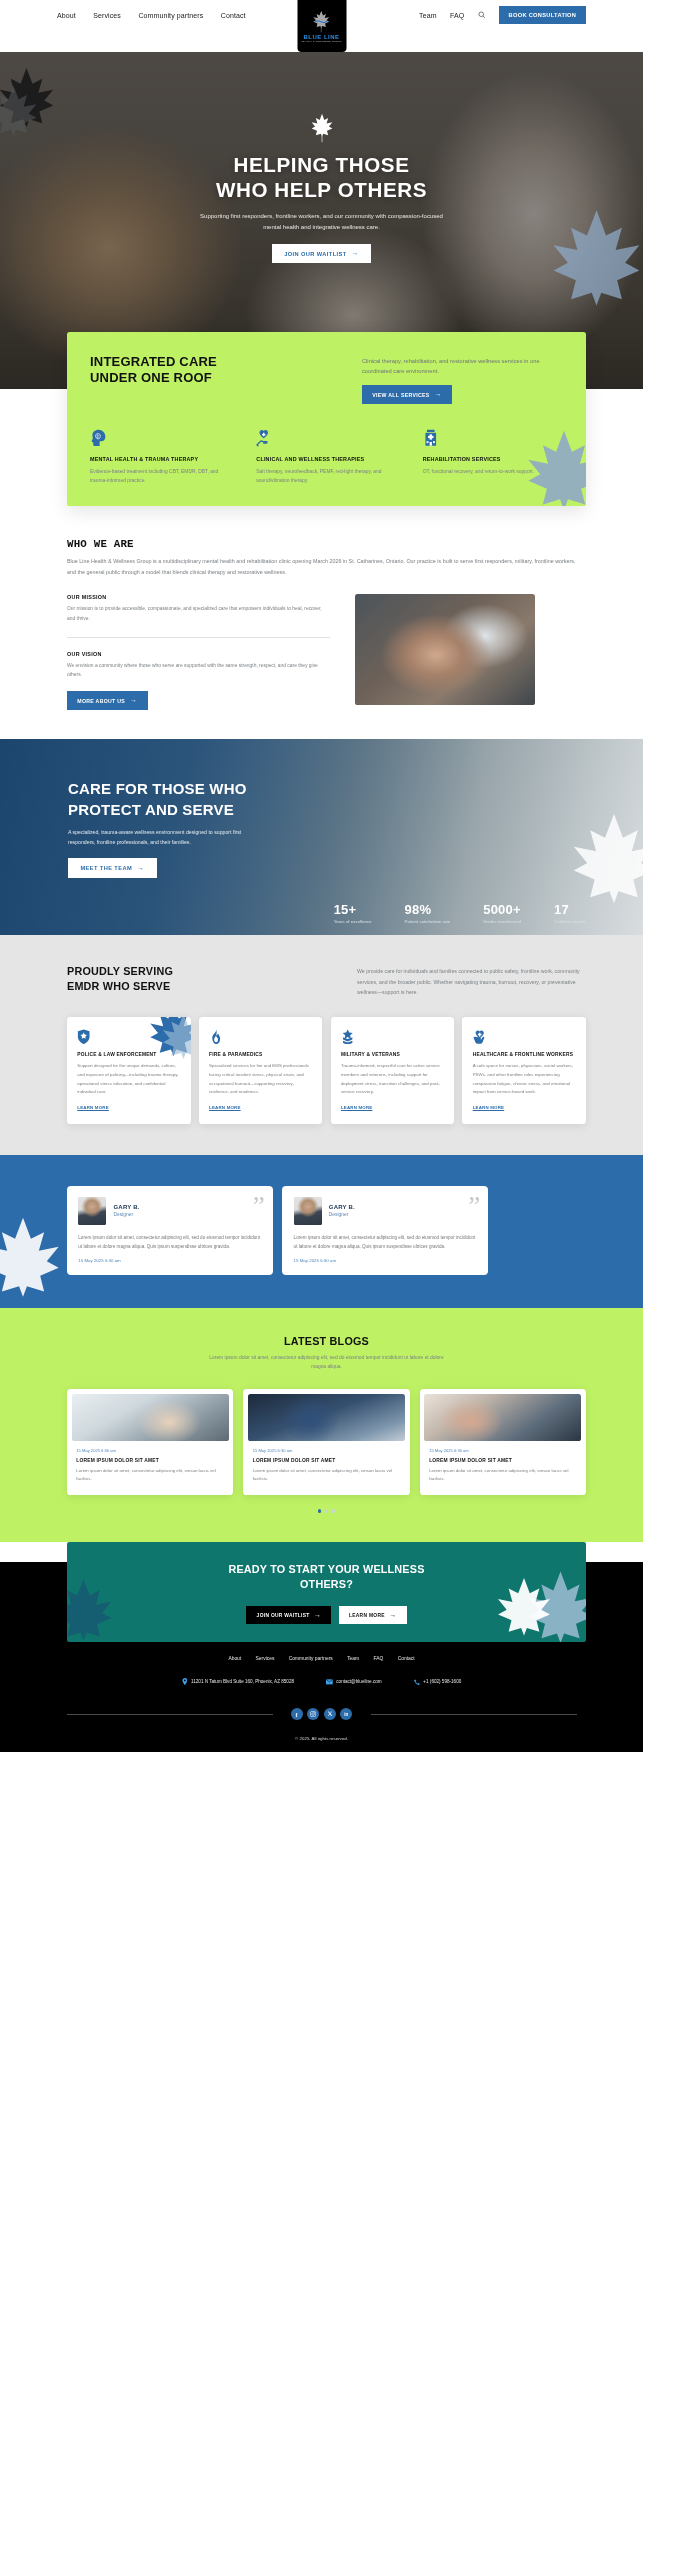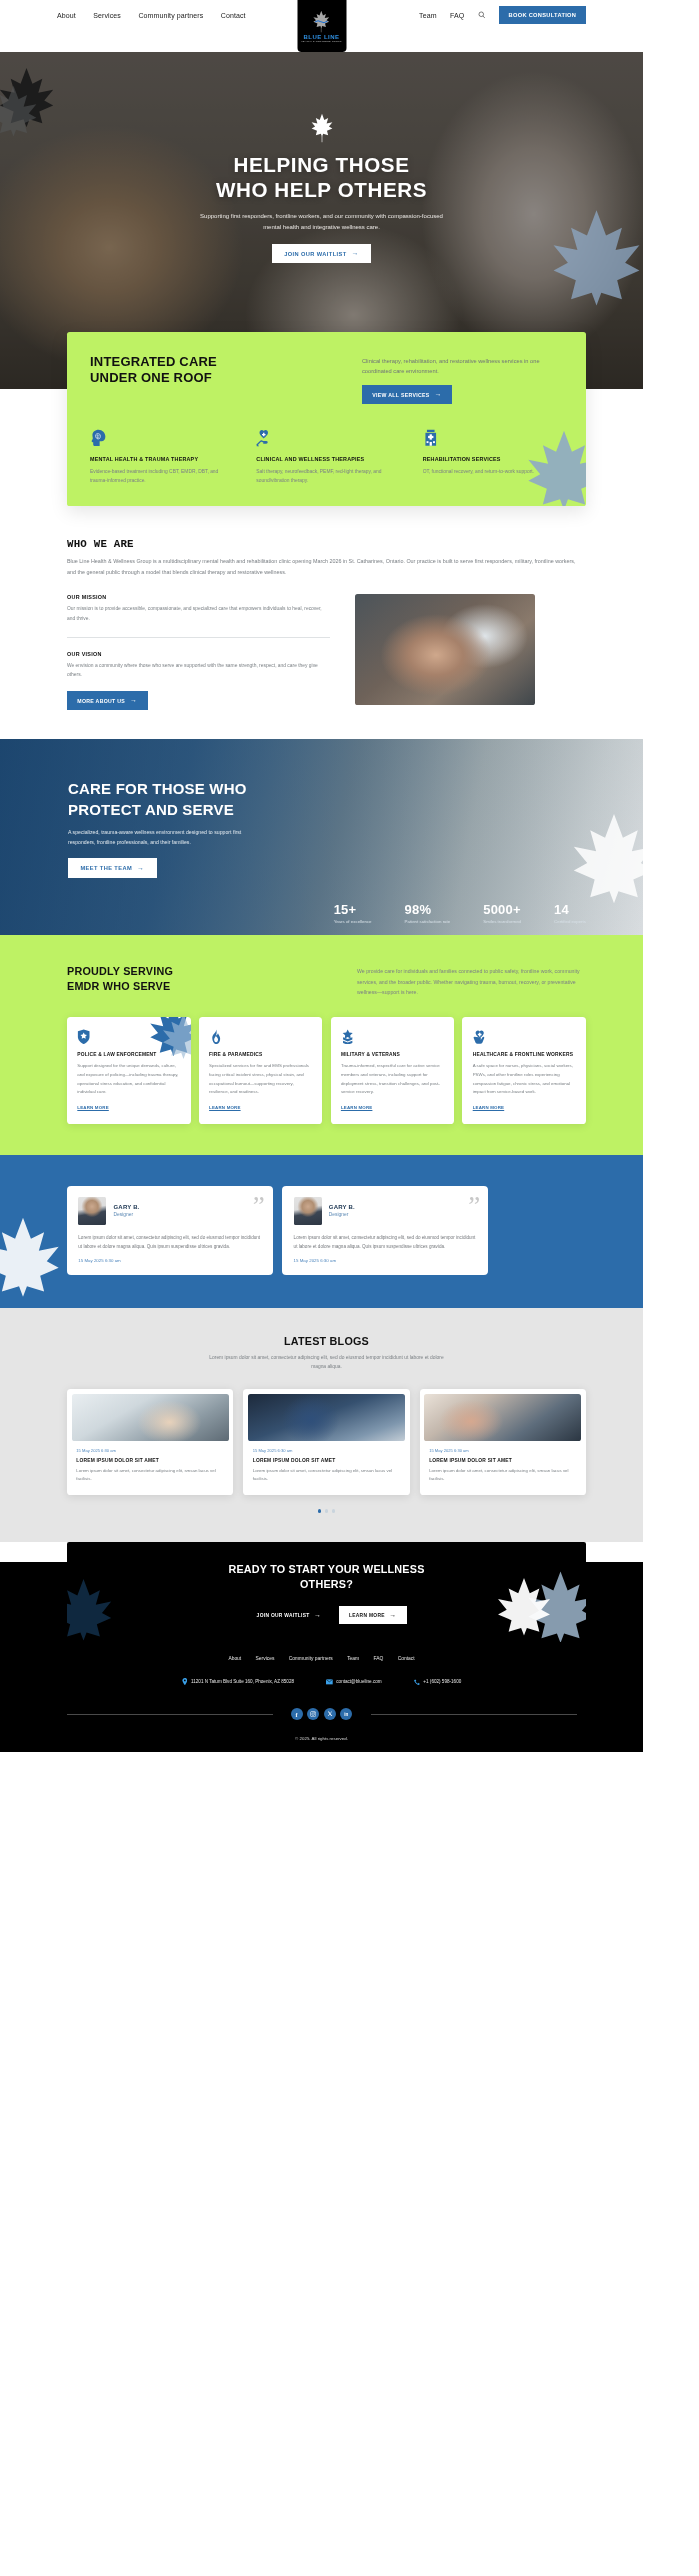--- a/index.html
+++ b/index.html
@@ -79,21 +79,21 @@
       linear-gradient(105deg,#2d5f8f 0%,#37628b 28%,#6e818d 52%,#9aa6ab 70%,#c4cbce 88%,#d9dde0 100%); }
   .band-ov { position:absolute; inset:0; background:linear-gradient(100deg, rgba(22,60,98,.72) 0%, rgba(40,80,115,.45) 40%, rgba(120,140,150,.12) 72%, rgba(255,255,255,0) 100%); }
   .band-in { position:relative; z-index:5; padding:40px 57px 0 68px; }
   .band-h { color:#fff; font-size:15px; font-weight:800; line-height:1.38; letter-spacing:0.2px; max-width:222px; }
   .band-p { color:#e3eaef; font-size:5.2px; line-height:1.85; margin-top:7.2px; max-width:196px; }
   .stats { display:flex; gap:33px; margin-top:24px;justify-content:flex-end; }
   .stat-n { color:#fff; font-size:13px; font-weight:800; letter-spacing:0.2px; }
   .stat-l { color:#d7e0e7; font-size:4.4px; margin-top:2.6px; }
 
   
-  .serve { padding:29px 57px 31px 67px; background:#bef264; }
+  .serve { padding:29px 57px 31px 67px; background:#e5e5e5; }
   .serve-top { display:flex; justify-content:space-between; gap:20.6px; align-items:flex-start; }
   .serve-h { font-size:10.8px; font-weight:800; line-height:1.35; letter-spacing:0.2px; color:#111; }
   .serve-p { width:229px; font-size:5.2px; color:#7b8085; line-height:2.0; padding-top:2.1px; }
   .cards { display:flex; gap:8.2px; margin-top:19.6px; }
   .card { flex:1; min-width:0; background:#fff; border-radius:3.6px; box-shadow:0 1.5px 8.2px rgba(0,0,0,.09);
           padding:11.3px 10.3px 13.4px; position:relative; overflow:hidden; }
   .card-ico { width:13.4px; height:15.5px; display:block; margin-bottom:8.2px; }
   .card h4 { font-size:4.9px; font-weight:800; letter-spacing:0.2px; color:#111; margin-bottom:5.2px; white-space:nowrap; }
   .card p { font-size:4.4px; color:#7b8085; line-height:1.95; }
   .learn { font-size:4.4px; font-weight:700; color:#2c6caa; text-decoration:underline; letter-spacing:0.2px;
@@ -114,21 +114,21 @@
   .t-av { width:28px; height:28px; border-radius:1.5px; flex:none;
     background:radial-gradient(circle at 50% 34%, #cba88e 0%, #b08e72 26%, rgba(140,115,95,0) 46%),
                linear-gradient(170deg,#e3e3e3 0%,#dcdcdc 40%,#3c4654 58%,#2e3744 100%); }
   .t-name { font-size:6px; font-weight:800; color:#16304d; letter-spacing:0.2px; }
   .t-role { font-size:4.9px; color:#5b88b4; margin-top:1.5px; }
   .t-quote { position:absolute; right:8.2px; top:6.2px; font-size:27px; line-height:1; color:#c8c8c8; font-family:"Liberation Serif", serif; }
   .t-body { font-size:4.6px; color:#76797d; line-height:2.0; margin-top:8.2px; }
   .t-date { font-size:4.4px; color:#4e86bd; margin-top:7.2px; }
 
   
-  .blogs { padding:27px 57px 29px 67px; background:#e5e5e5; text-align:center; }
+  .blogs { padding:27px 57px 29px 67px; background:#bef264; text-align:center; }
   .blogs-h { font-size:10.8px; font-weight:800; letter-spacing:0.2px; color:#111; }
   .blogs-p { font-size:4.9px; color:#7b8085; line-height:1.9; margin:6.2px auto 0; max-width:242px; }
   .b-cards { display:flex; gap:10.3px; margin-top:17.5px; }
   .b-card { flex:1; background:#fff; border-radius:3.6px; box-shadow:0 1.5px 8.2px rgba(0,0,0,.10);
             overflow:hidden; text-align:left; padding-bottom:11.3px; }
   .b-img { height:47px; margin:4.6px 4.6px 0; border-radius:2.6px; }
   .b1 { background:radial-gradient(ellipse 46px 31px at 62% 60%, #e8d2bb 0%, rgba(200,175,150,0) 70%),
         linear-gradient(150deg,#e9eef1 0%,#cfd8dd 35%,#8d9ba4 70%,#5d6a74 100%); }
   .b2 { background:radial-gradient(ellipse 41px 36px at 40% 55%, #2f4f7a 0%, rgba(40,70,110,0) 70%),
         linear-gradient(160deg,#1d2a3c 0%,#35506f 45%,#7f97ae 80%,#c3cdd6 100%); }
@@ -136,21 +136,21 @@
         linear-gradient(145deg,#eae2d9 0%,#c2b6ab 30%,#5e6d7c 68%,#2b3642 100%); }
   .b-date { font-size:4.1px; color:#4e86bd; padding:7.2px 9.3px 0; }
   .b-t { font-size:4.9px; font-weight:800; letter-spacing:0.2px; color:#111; padding:5.2px 9.3px 0; }
   .b-d { font-size:4.4px; color:#7b8085; line-height:1.9; padding:4.1px 9.3px 0; }
   .b-dots { display:flex; gap:3.6px; justify-content:center; margin-top:14.4px; }
 
   
   .cta-zone { position:relative; }
   .cta-top-white { height:19.6px; background:#fff; }
   .cta-bot-black { background:#000; height:32px; }
-  .cta-box { position:absolute; left:67px; right:57px; top:0; background:#000000; border-radius:2.1px;
+  .cta-box { position:absolute; left:67px; right:57px; top:0; background:#0f766e; border-radius:2.1px;
              padding:19.6px 0 17.5px; text-align:center; overflow:hidden; z-index:5; }
   .cta-h { color:#fff; font-size:10.8px; font-weight:800; line-height:1.45; letter-spacing:0.2px; position:relative; z-index:4; }
   .cta-btns { display:flex; gap:7.2px; justify-content:center; margin-top:13.4px; position:relative; z-index:4; }
   .btn-black { background:#000; color:#fff; font-size:4.9px; font-weight:700; letter-spacing:0.3px;
                padding:5.7px 10.3px; border:none; cursor:pointer; display:inline-flex; align-items:center; gap:4.6px; }
   .btn-wht2 { background:#fff; color:#111; font-size:4.9px; font-weight:700; letter-spacing:0.3px;
               padding:5.7px 10.3px; border:none; cursor:pointer; display:inline-flex; align-items:center; gap:4.6px; }
 
   
   .footer { background:#000; padding:14.4px 57px 11.3px; text-align:center; }
@@ -339,21 +339,21 @@
         </div>
         <div>
           <div class="stat-n">98%</div>
           <div class="stat-l">Patient satisfaction rate</div>
         </div>
         <div>
           <div class="stat-n">5000+</div>
           <div class="stat-l">Smiles transformed</div>
         </div>
         <div>
-          <div class="stat-n">14</div>
+          <div class="stat-n">17</div>
           <div class="stat-l">Certified experts</div>
         </div>
       </div>
     </div>
   </section>
 
   <section class="serve">
     <div class="serve-top">
       <h2 class="serve-h">
         <span>PROUDLY SERVING</span><br>

